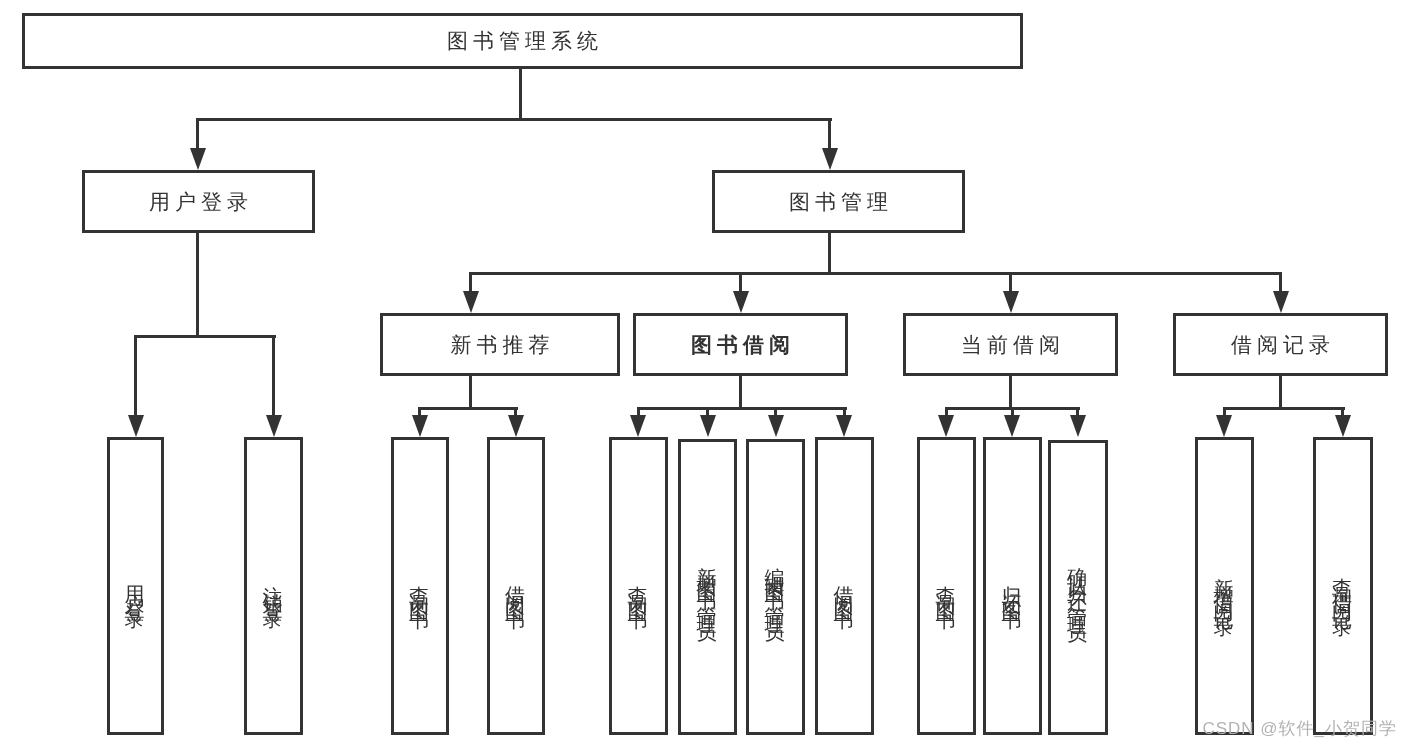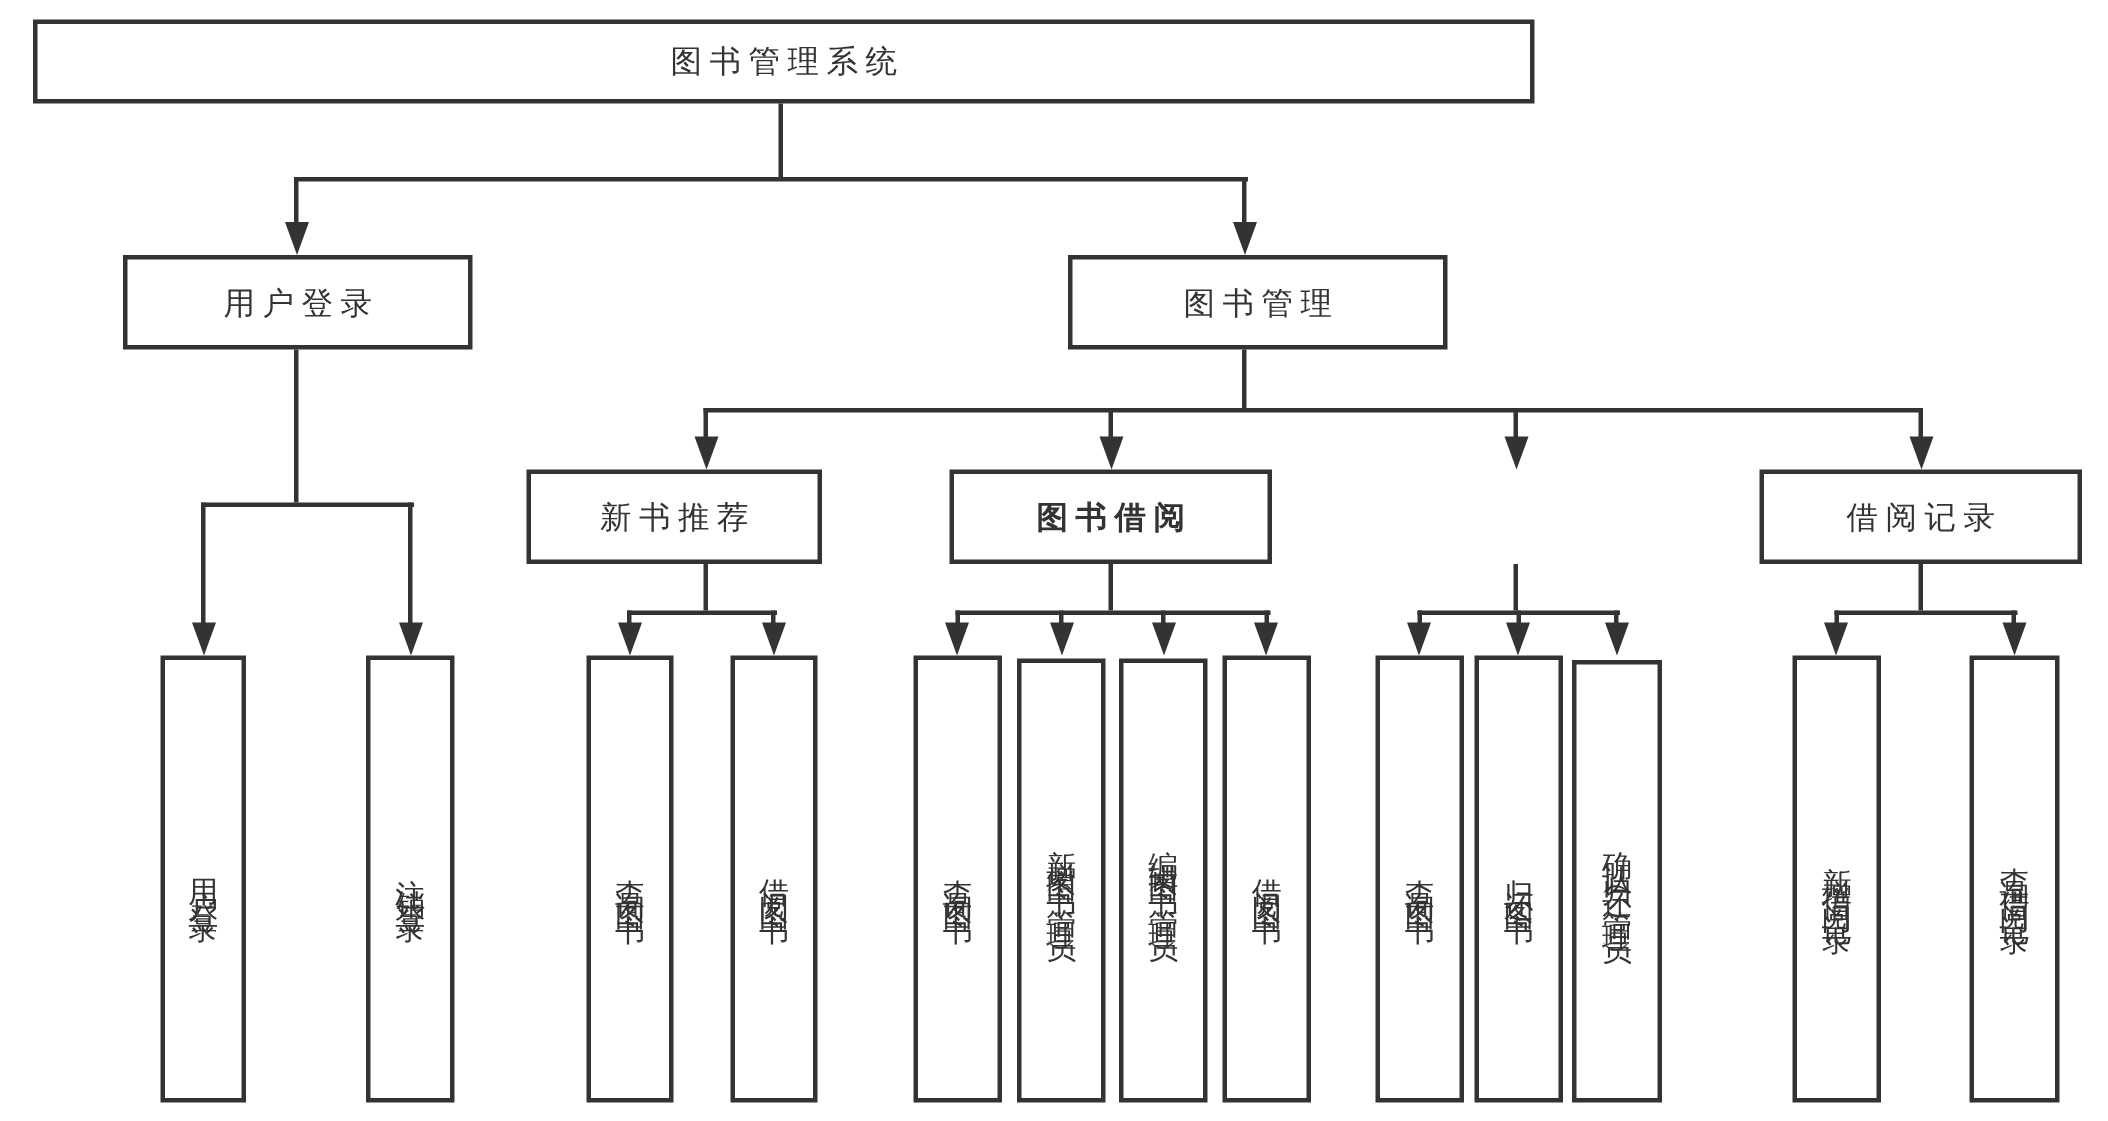--- a/index.html
+++ b/index.html
@@ -89,22 +89,23 @@
   <div class="hline" style="left:469px; top:272px; width:813px;"></div>
   <div class="vline" style="left:469px; top:272px; height:20px;"></div>
   <div class="arrow" style="left:463px; top:291px;"></div>
   <div class="vline" style="left:739px; top:272px; height:20px;"></div>
   <div class="arrow" style="left:733px; top:291px;"></div>
   <div class="vline" style="left:1009px; top:272px; height:20px;"></div>
   <div class="arrow" style="left:1003px; top:291px;"></div>
   <div class="vline" style="left:1279px; top:272px; height:20px;"></div>
   <div class="arrow" style="left:1273px; top:291px;"></div>
 
-  <div class="box" style="left:351px; top:313px; width:197px; height:63px;">新书推荐</div>
+  <div class="box" style="left:380px; top:313px; width:240px; height:63px;">新书推荐</div>
   <div class="box" style="left:633px; top:313px; width:215px; height:63px;font-weight:bold;">图书借阅</div>
+  <div class="box" style="left:903px; top:313px; width:215px; height:63px;">当前借阅</div>
   <div class="box" style="left:1173px; top:313px; width:215px; height:63px;">借阅记录</div>
 
   <div class="vline" style="left:469px; top:376px; height:31px;"></div>
   <div class="hline" style="left:418px; top:407px; width:100px;"></div>
   <div class="vline" style="left:418px; top:407px; height:9px;"></div>
   <div class="arrow" style="left:412px; top:415px;"></div>
   <div class="vline" style="left:514px; top:407px; height:9px;"></div>
   <div class="arrow" style="left:508px; top:415px;"></div>
 
   <div class="vline" style="left:739px; top:376px; height:31px;"></div>
@@ -145,14 +146,15 @@
   <div class="box vbox" style="left:746px; top:439px; width:59px; height:296px;">编辑图书（管理员）</div>
   <div class="box vbox" style="left:815px; top:437px; width:59px; height:298px;">借阅图书</div>
 
   <div class="box vbox" style="left:917px; top:437px; width:59px; height:298px;">查询图书</div>
   <div class="box vbox" style="left:983px; top:437px; width:59px; height:298px;">归还图书</div>
   <div class="box vbox" style="left:1048px; top:440px; width:60px; height:295px;">确认归还（管理员）</div>
 
   <div class="box vbox" style="left:1195px; top:437px; width:59px; height:298px;">新增借阅记录</div>
   <div class="box vbox" style="left:1313px; top:437px; width:60px; height:298px;">查询借阅记录</div>
 
+  <div class="watermark">CSDN @软件_小贺同学</div>
 
 </div>
 
 </body></html>

